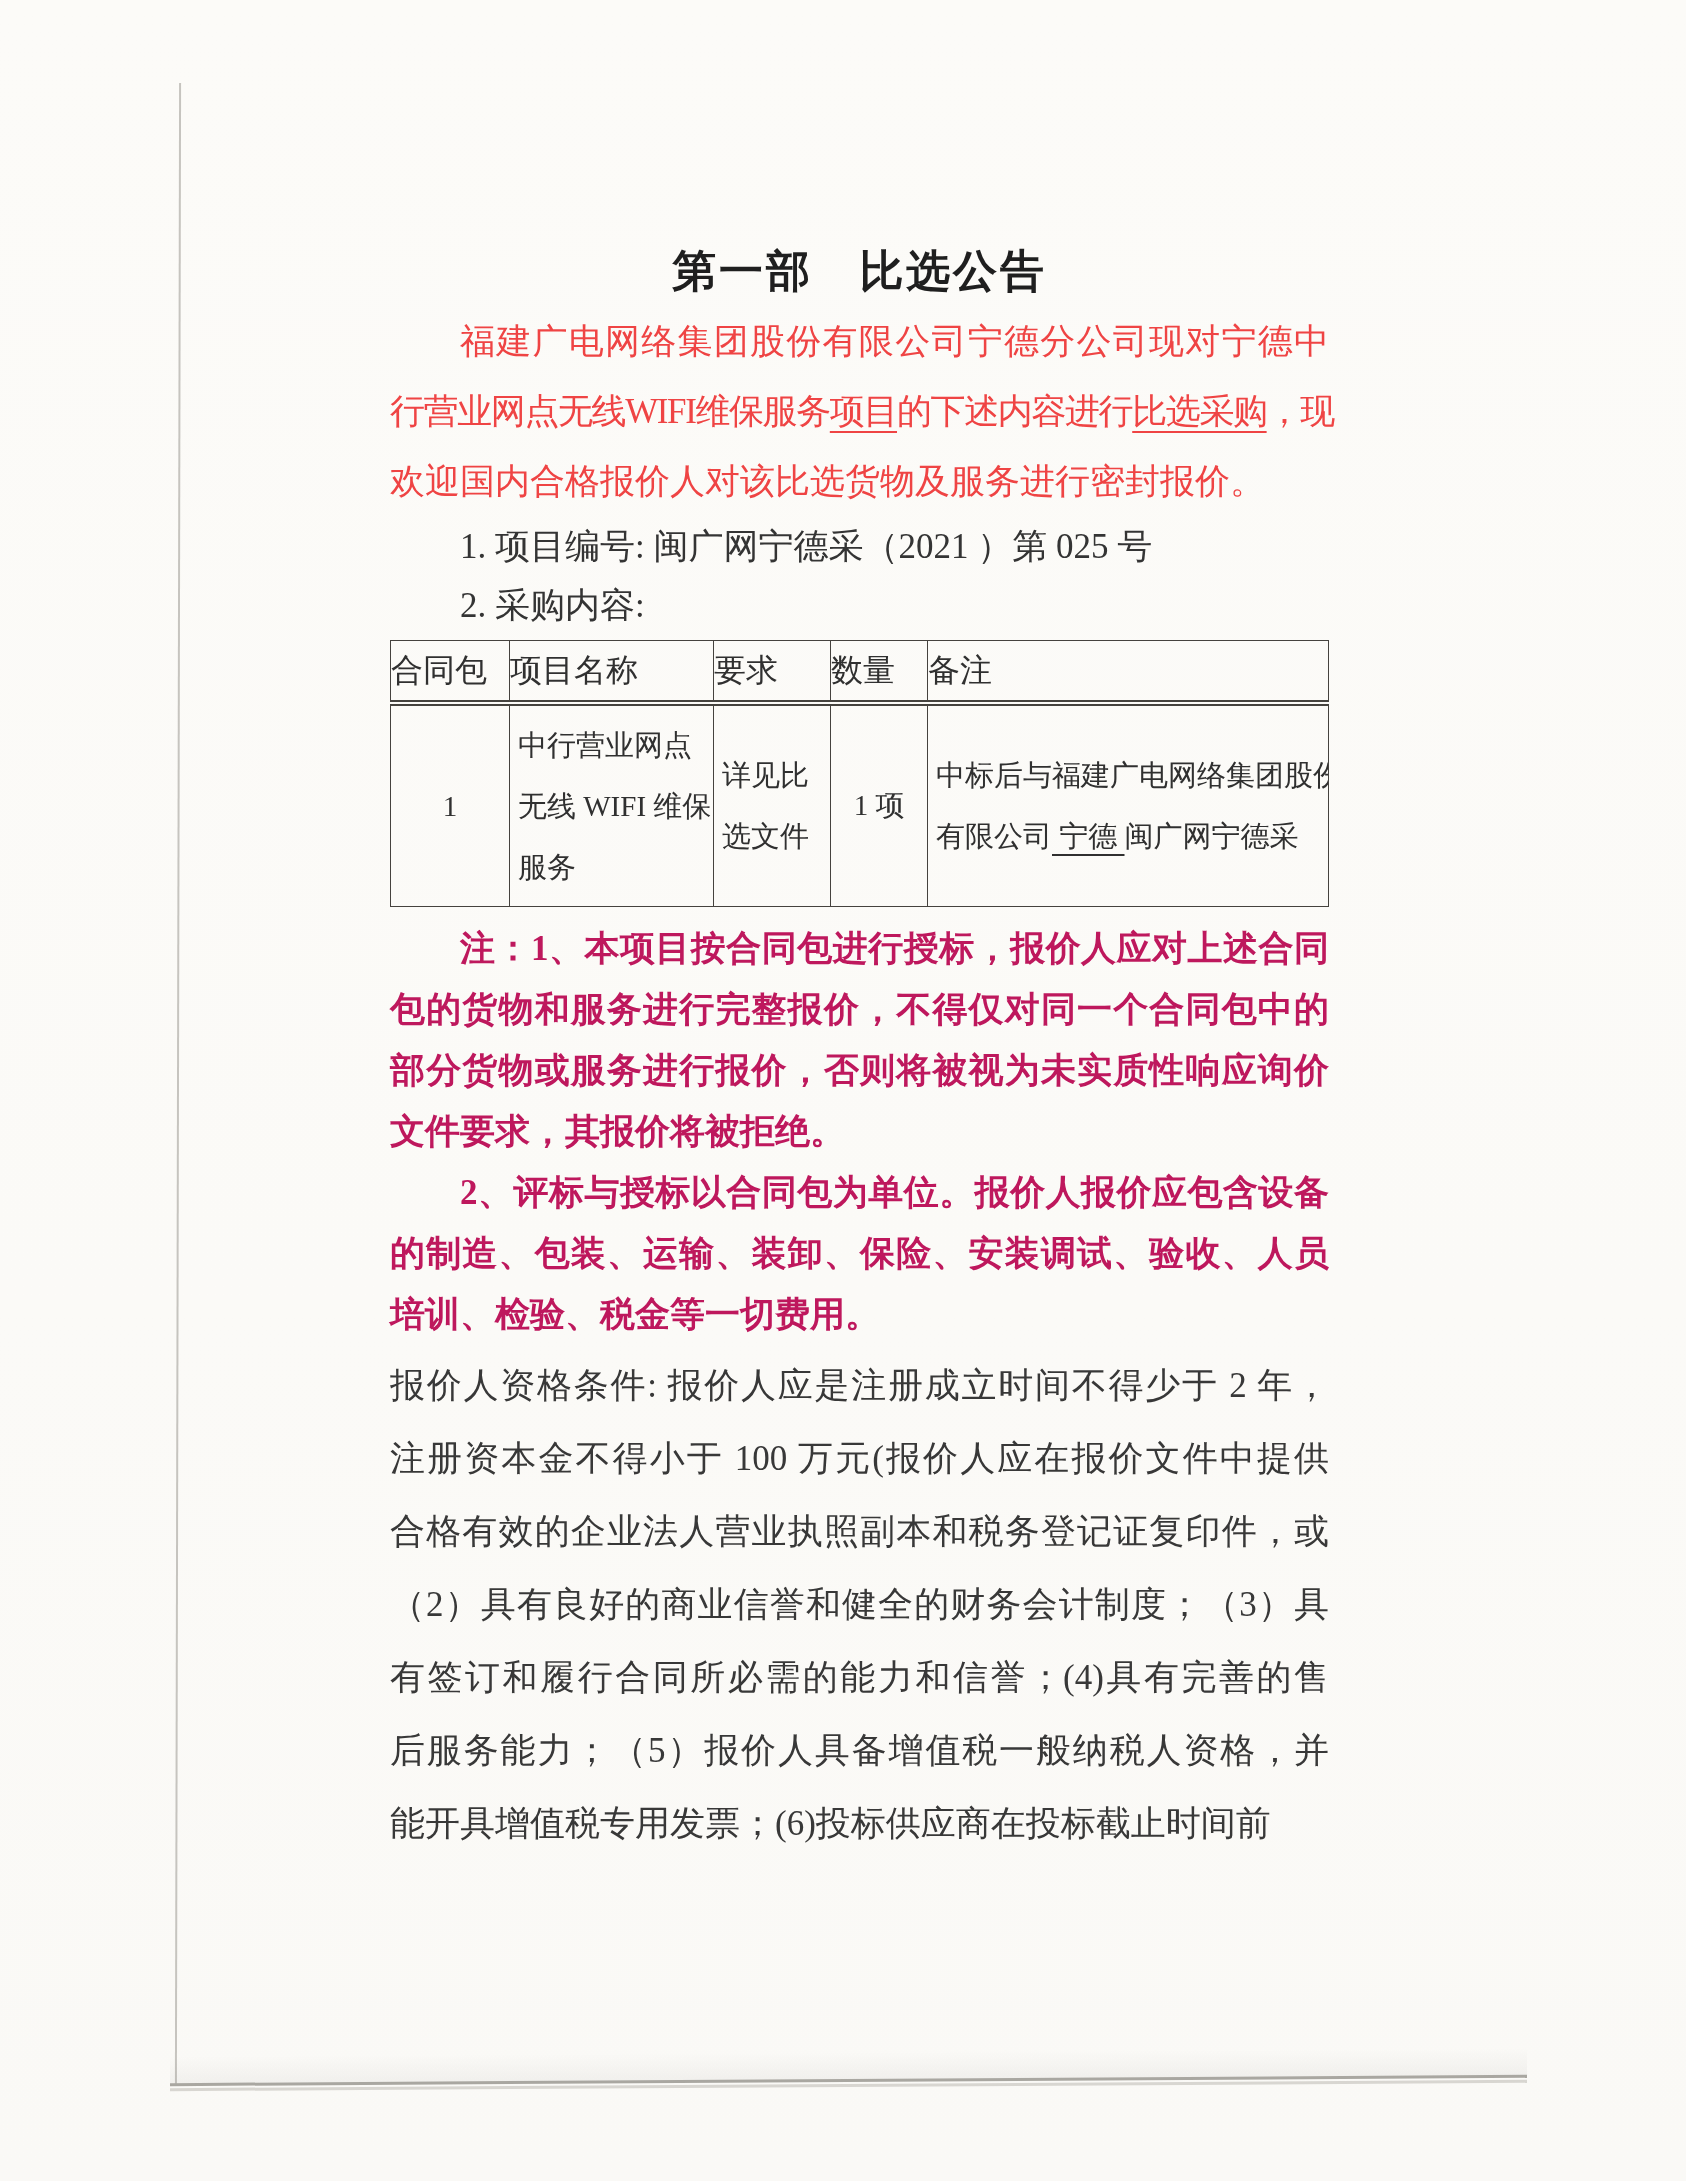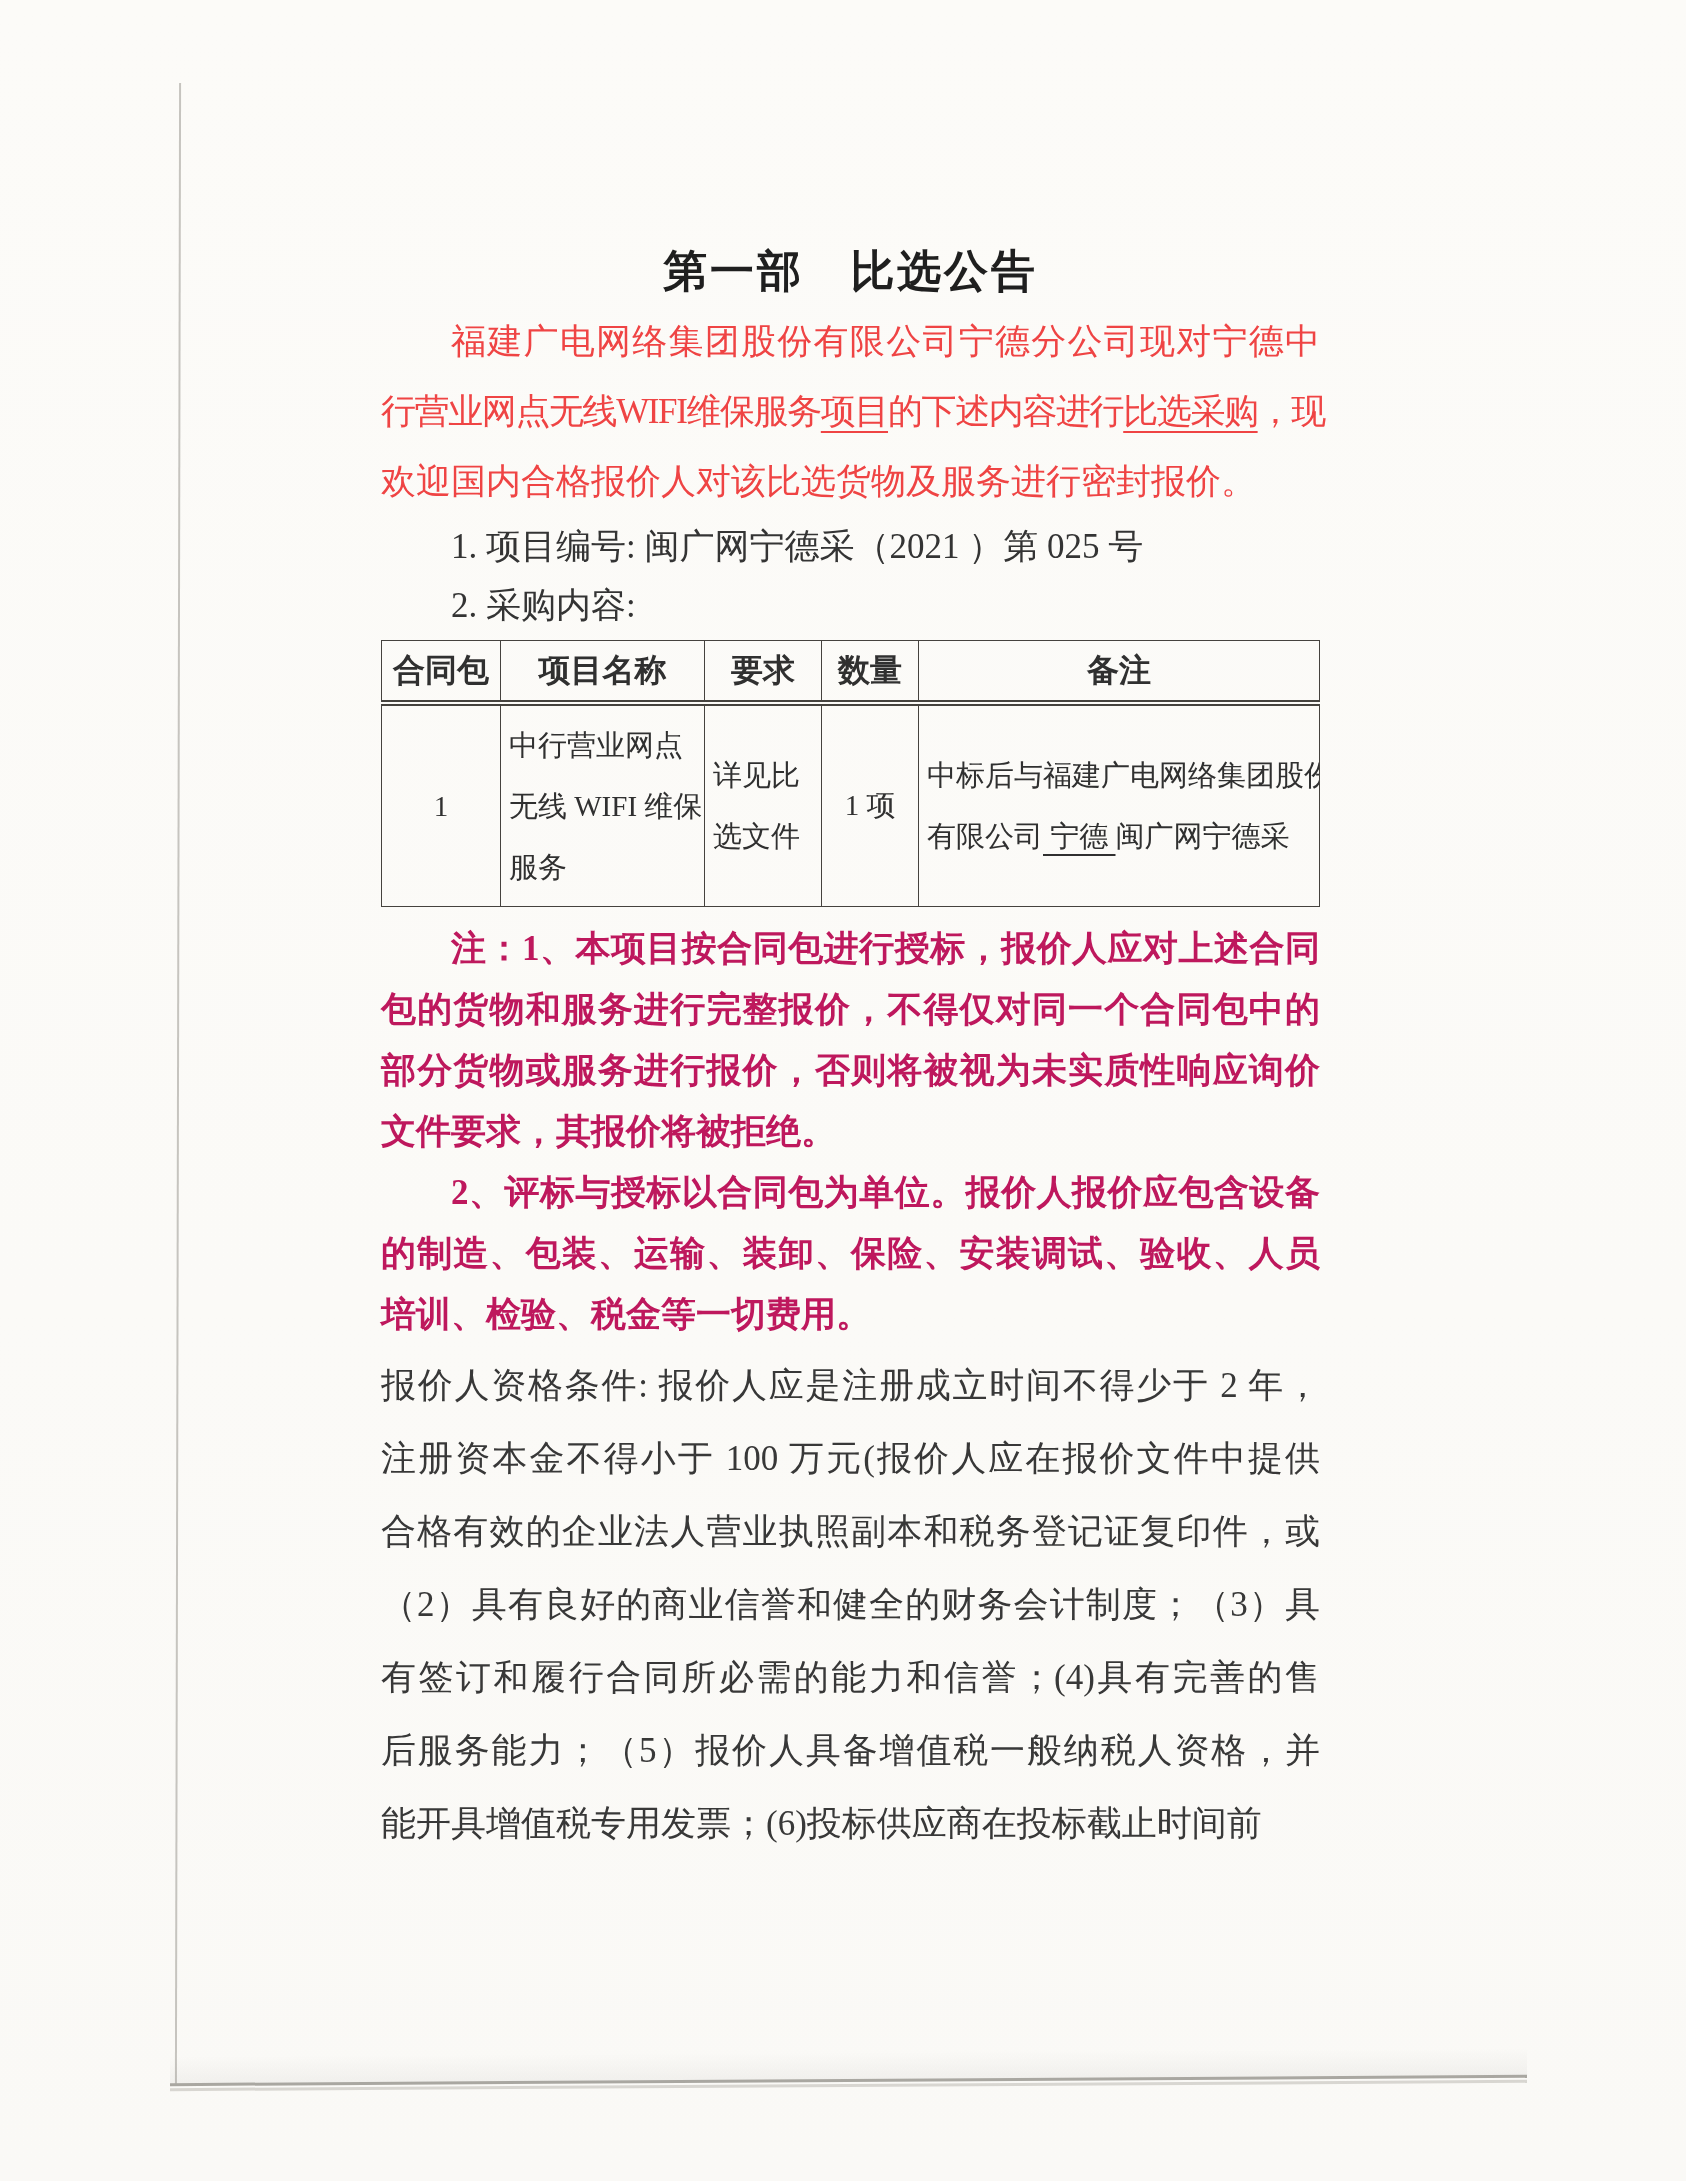--- a/index.html
+++ b/index.html
@@ -10,21 +10,21 @@
     position:relative;overflow:hidden;
     color:#3a3a3a;
   }
   .paper{position:absolute;inset:0;background:linear-gradient(180deg,#fcfbf8 0%,#fbfaf7 60%,#faf9f6 100%);}
   
   .left-edge{position:absolute;left:177px;top:83px;width:1.8px;height:2002px;background:#c6c4bf;transform:rotate(0.12deg);}
   .bottom-edge{position:absolute;left:170px;top:2079px;width:1357px;height:2.8px;background:#a9a7a1;transform:rotate(-0.35deg);}
   .bottom-edge-2{position:absolute;left:170px;top:2084px;width:1357px;height:2.8px;background:#d8d6d1;transform:rotate(-0.35deg);}
   .bottom-shade{position:absolute;left:170px;top:2052px;width:1357px;height:27.5px;background:linear-gradient(180deg,rgba(0,0,0,0) 0%,rgba(60,58,54,0.05) 100%);transform:rotate(-0.35deg);}
 
-  .content{position:absolute;left:381px;top:242px;width:939px;}
+  .content{position:absolute;left:390px;top:242px;width:939px;}
 
   .doc-title{
     height:59px;line-height:59px;text-align:center;
     font-size:44px;font-weight:700;color:#1f1f1f;letter-spacing:2.8px;
   }
 
   .para{font-size:35px;}
   .intro{margin-top:5.5px;line-height:70px;color:#ef4444;}
   .item-line{line-height:59px;color:#343434;}
   .notes{margin-top:11px;line-height:61px;font-weight:700;color:#be185d;}
@@ -36,21 +36,21 @@
   .tline.tight{letter-spacing:-1.4px;}
   .u{text-decoration:underline;text-decoration-thickness:1.8px;text-underline-offset:8.3px;}
 
   
   table.proc{
     margin-top:5.5px;border-collapse:collapse;table-layout:fixed;
     width:939px;color:#303030;
   }
   table.proc,table.proc th,table.proc td{border:1.8px solid #45423e;}
   table.proc th{
-    height:59px;font-weight:700;font-size:32px;text-align:center;
+    height:59px;font-weight:400;font-size:32px;text-align:left;
     border-bottom:6.4px double #45423e;padding:0;
   }
   table.proc td{height:184px;vertical-align:middle;font-size:29px;padding:8px;overflow:hidden;margin-left:44px;}
   td.c-package,td.c-qty{text-align:center;}
   td.c-name{padding-left:13px;}
   td.c-req{padding-left:14.7px;}
   td.c-remark{padding-left:14.7px;font-size:27px;}
   td .tline{text-align:left;text-align-last:left;white-space:nowrap;line-height:61px;}
 </style>
 </head>

